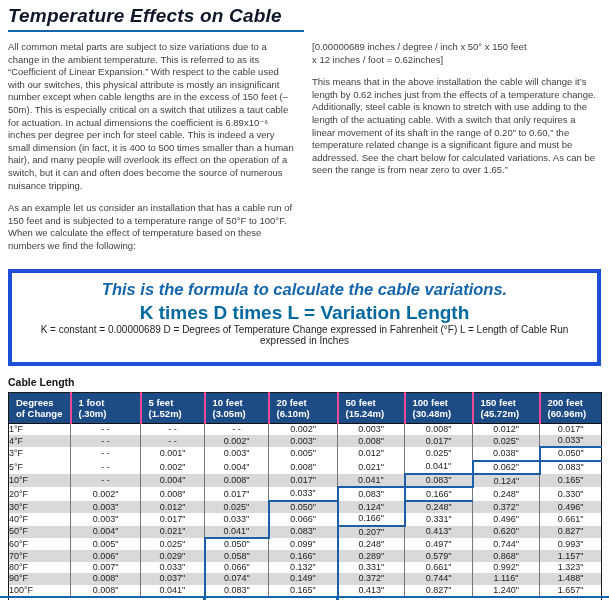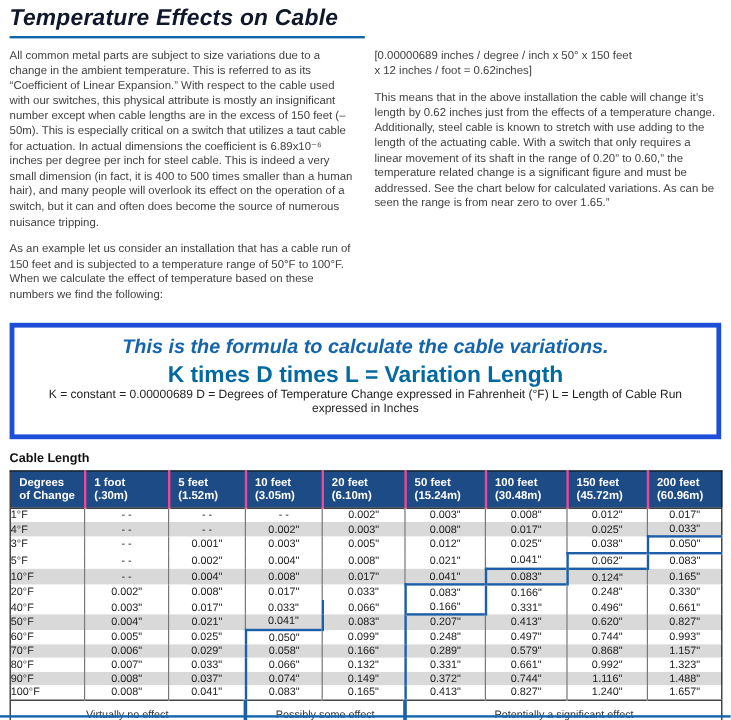--- a/index.html
+++ b/index.html
@@ -187,20 +187,31 @@
           <td>20°F</td>
           <td>0.002"</td>
           <td>0.008"</td>
           <td>0.017"</td>
           <td>0.033"</td>
           <td class="bt bl">0.083"</td>
           <td class="bt bl">0.166"</td>
           <td>0.248"</td>
           <td>0.330"</td>
         </tr>
+        <tr class="alt">
+          <td>30°F</td>
+          <td>0.003"</td>
+          <td>0.012"</td>
+          <td>0.025"</td>
+          <td class="bt bl">0.050"</td>
+          <td class="bl">0.124"</td>
+          <td class="bt bl">0.248"</td>
+          <td>0.372"</td>
+          <td>0.496"</td>
+        </tr>
         <tr>
           <td>40°F</td>
           <td>0.003"</td>
           <td>0.017"</td>
           <td>0.033"</td>
           <td class="bl">0.066"</td>
           <td class="bl">0.166"</td>
           <td class="bl">0.331"</td>
           <td>0.496"</td>
           <td>0.661"</td>

